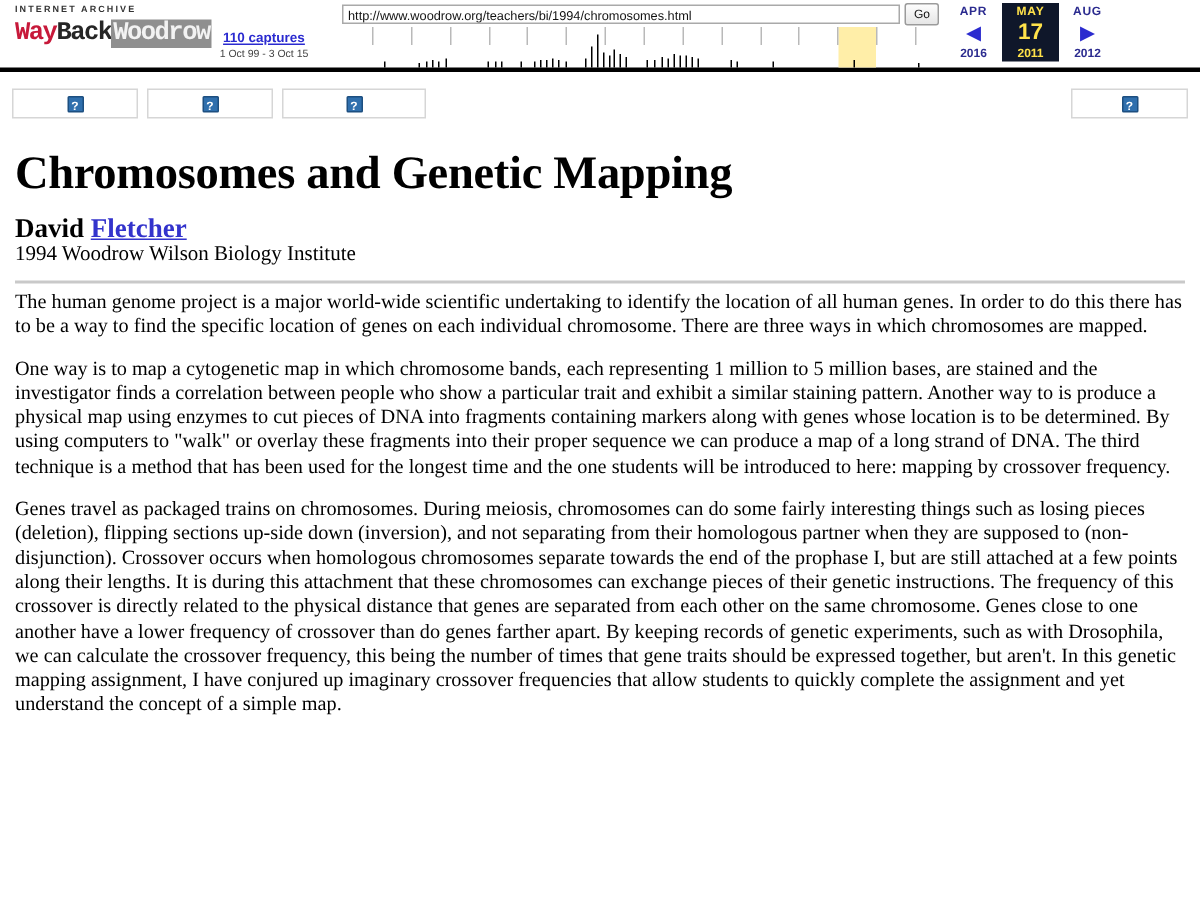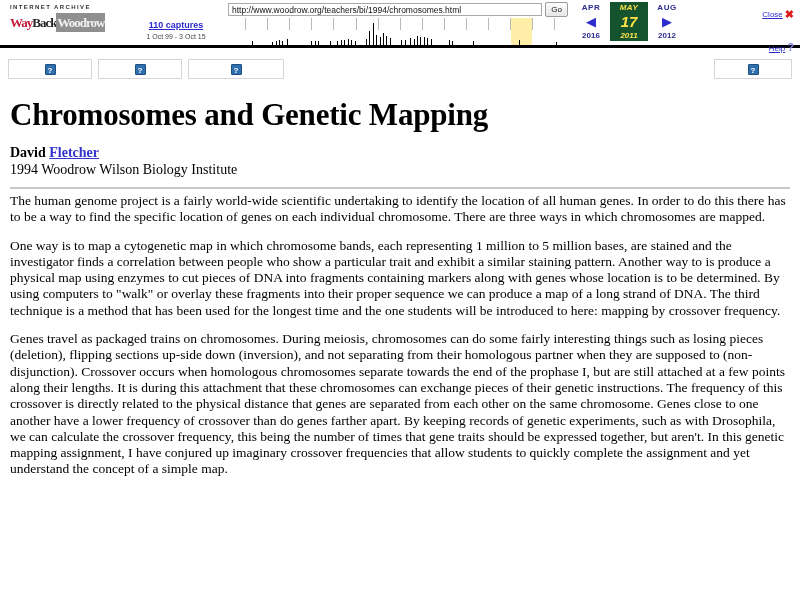--- a/index.html
+++ b/index.html
@@ -41,23 +41,23 @@
     white-space: nowrap;
     line-height: 8px;
   }
   .wm-wordmark {
     display: flex;
     align-items: center;
     margin-top: 1px;
     height: 20px;
   }
   .wm-w1, .wm-w2, .wm-w3 {
-    font-family: Liberation Serif, serif;
-    font-weight: bold;
-    font-size: 13px;
+    font-family: Liberation Mono, monospace;
+    font-weight: bold;
+    font-size: 17px;
     line-height: 19px;
     letter-spacing: -1px;
     text-align: right;
   }
   .wm-w1 { color: #c7193a; }
   .wm-w2 { color: #262626; }
   .wm-w3 {
     color: #f2f2f2;
     background: #8f8f8f;
     padding: 0 1px;
@@ -162,22 +162,21 @@
     align-items: stretch;
     padding-top: 2px;
     box-sizing: border-box;
   }
   .wm-datecol {
     width: 38px;
     text-align: center;
     font-family: "Liberation Sans", sans-serif;
   }
   .wm-datecol.current {
-    background: #14532d;
-    font-style: italic;
+    background: #0f172a;
   }
   .wm-mon {
     font-size: 8px;
     font-weight: bold;
     color: #2b2b8f;
     line-height: 11px;
     letter-spacing: .5px;
   }
   .wm-datecol.current .wm-mon { color: #ffe24a; }
   .wm-day {
@@ -276,21 +275,21 @@
   }
   h1.page-title {
     font-family: "Liberation Serif", serif;
     font-size: 31px;
     font-weight: bold;
     margin: 18px 0 12px 0;
     line-height: 34px;
     letter-spacing: -0.2px;
   }
   .byline {
-    font-size: 14px;
+    font-size: 18px;
     font-weight: bold;
     line-height: 17px;
     margin: 0;
   }
   .byline a {
     color: #3333cc;
     text-decoration: underline;
     cursor: pointer;
   }
   .affiliation {
@@ -411,28 +410,20 @@
       <div class="wm-day">17</div>
       <div class="wm-yr">2011</div>
     </div>
     <div class="wm-datecol">
       <div class="wm-mon">AUG</div>
       <div class="wm-arrow">▶</div>
       <div class="wm-yr">2012</div>
     </div>
   </div>
 
-  <div class="wm-right">
-    <div>
-      <span class="wm-close">Close</span><span class="wm-xmark">✖</span>
-    </div>
-    <div class="wm-help-row">
-      <span class="wm-help">Help</span><span class="wm-qmark">?</span>
-    </div>
-  </div>
 </div>
 
 <div class="imgrow">
   <div class="imgbox b1">
     <span class="brokenimg">?</span>
   </div>
   <div class="imgbox b2">
     <span class="brokenimg">?</span>
   </div>
   <div class="imgbox b3">
@@ -448,17 +439,17 @@
 
   <h1 class="page-title">Chromosomes and Genetic Mapping</h1>
 
   <p class="byline"><span>David </span><a>Fletcher</a></p>
 
   <p class="affiliation">1994 Woodrow Wilson Biology Institute</p>
 
   <hr class="rule">
 
 
-  <p class="body">The human genome project is a fairly world-wide scientific undertaking to identify the location of all human genes. In order to do this there has to be a way to find the specific location of genes on each individual chromosome. There are three ways in which chromosomes are mapped.</p>
+  <p class="body">The human genome project is a major world-wide scientific undertaking to identify the location of all human genes. In order to do this there has to be a way to find the specific location of genes on each individual chromosome. There are three ways in which chromosomes are mapped.</p>
   <p class="body">One way is to map a cytogenetic map in which chromosome bands, each representing 1 million to 5 million bases, are stained and the investigator finds a correlation between people who show a particular trait and exhibit a similar staining pattern. Another way to is produce a physical map using enzymes to cut pieces of DNA into fragments containing markers along with genes whose location is to be determined. By using computers to "walk" or overlay these fragments into their proper sequence we can produce a map of a long strand of DNA. The third technique is a method that has been used for the longest time and the one students will be introduced to here: mapping by crossover frequency.</p>
   <p class="body">Genes travel as packaged trains on chromosomes. During meiosis, chromosomes can do some fairly interesting things such as losing pieces (deletion), flipping sections up-side down (inversion), and not separating from their homologous partner when they are supposed to (non- disjunction). Crossover occurs when homologous chromosomes separate towards the end of the prophase I, but are still attached at a few points along their lengths. It is during this attachment that these chromosomes can exchange pieces of their genetic instructions. The frequency of this crossover is directly related to the physical distance that genes are separated from each other on the same chromosome. Genes close to one another have a lower frequency of crossover than do genes farther apart. By keeping records of genetic experiments, such as with Drosophila, we can calculate the crossover frequency, this being the number of times that gene traits should be expressed together, but aren't. In this genetic mapping assignment, I have conjured up imaginary crossover frequencies that allow students to quickly complete the assignment and yet understand the concept of a simple map.</p>
 
 </div>
 
 </body></html>

